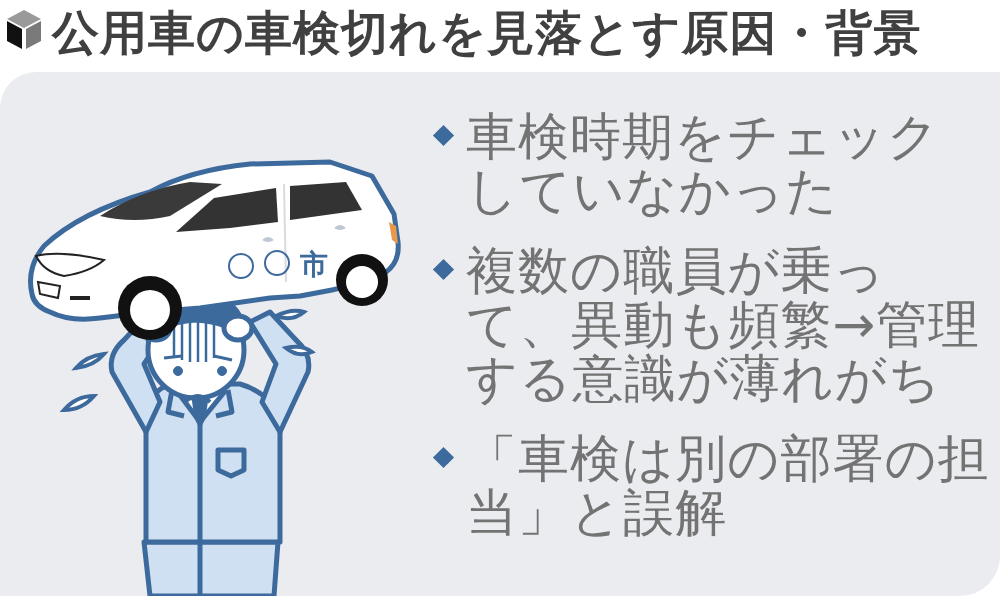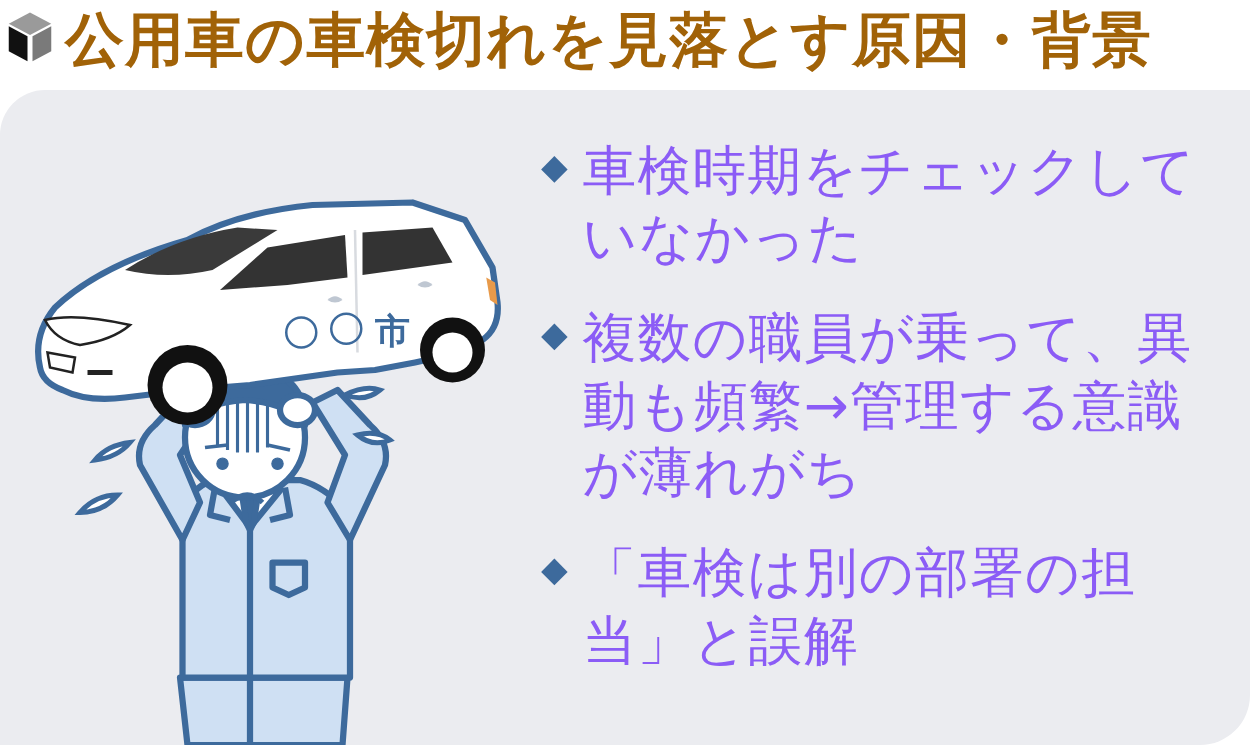--- a/index.html
+++ b/index.html
@@ -4,40 +4,40 @@
   <style>
     * { margin: 0; padding: 0; box-sizing: border-box; }
     html, body { width: 1000px; height: 596px; background: #ffffff; overflow: hidden; }
     body { position: relative; font-family: "DejaVu Sans", "Liberation Sans", sans-serif; color: #111; }
 
     .header { position: absolute; left: 0; top: 0; width: 1000px; height: 66px; display: flex; align-items: center; }
     .cube-icon { position: absolute; left: 4px; top: 8px; width: 40px; height: 44px; }
     .title {
       position: absolute; left: 52px; top: 2px;
       font-size: 47px; font-weight: bold; letter-spacing: 1px; line-height: 62px;
-      white-space: nowrap; color: #a16207;
+      white-space: nowrap; color: #404040;
     }
 
     .panel {
       position: absolute; left: 0; top: 72px; width: 1000px; height: 524px;
       background: #ebecf0;
       border-top-left-radius: 36px;
       border-bottom-right-radius: 40px;
     }
 
     .illustration { position: absolute; left: 0; top: 72px; width: 420px; height: 524px; }
 
     .reasons { position: absolute; left: 430px; top: 110px; width: 560px; }
     .reason { position: relative; padding-left: 36px; margin-bottom: 26px; }
     .reason .diamond {
       position: absolute; left: 6px; top: 18px; width: 15px; height: 15px;
       background: #3d6a9c; transform: rotate(45deg);
     }
     .reason .text {
-      font-size: 43px; line-height: 54px; color: #8b5cf6; letter-spacing: 1px;
+      font-size: 51px; line-height: 54px; color: #737373; letter-spacing: 1px;
       display: block;
     }
   </style>
 </head>
 <body>
 
 <div class="header">
   <svg class="cube-icon" viewBox="0 0 40 44">
     <polygon points="20,2 37,11 20,20 3,11" fill="#9a9a9a"></polygon>
     <polygon points="3,13 18,21 18,41 3,33" fill="#111"></polygon>

